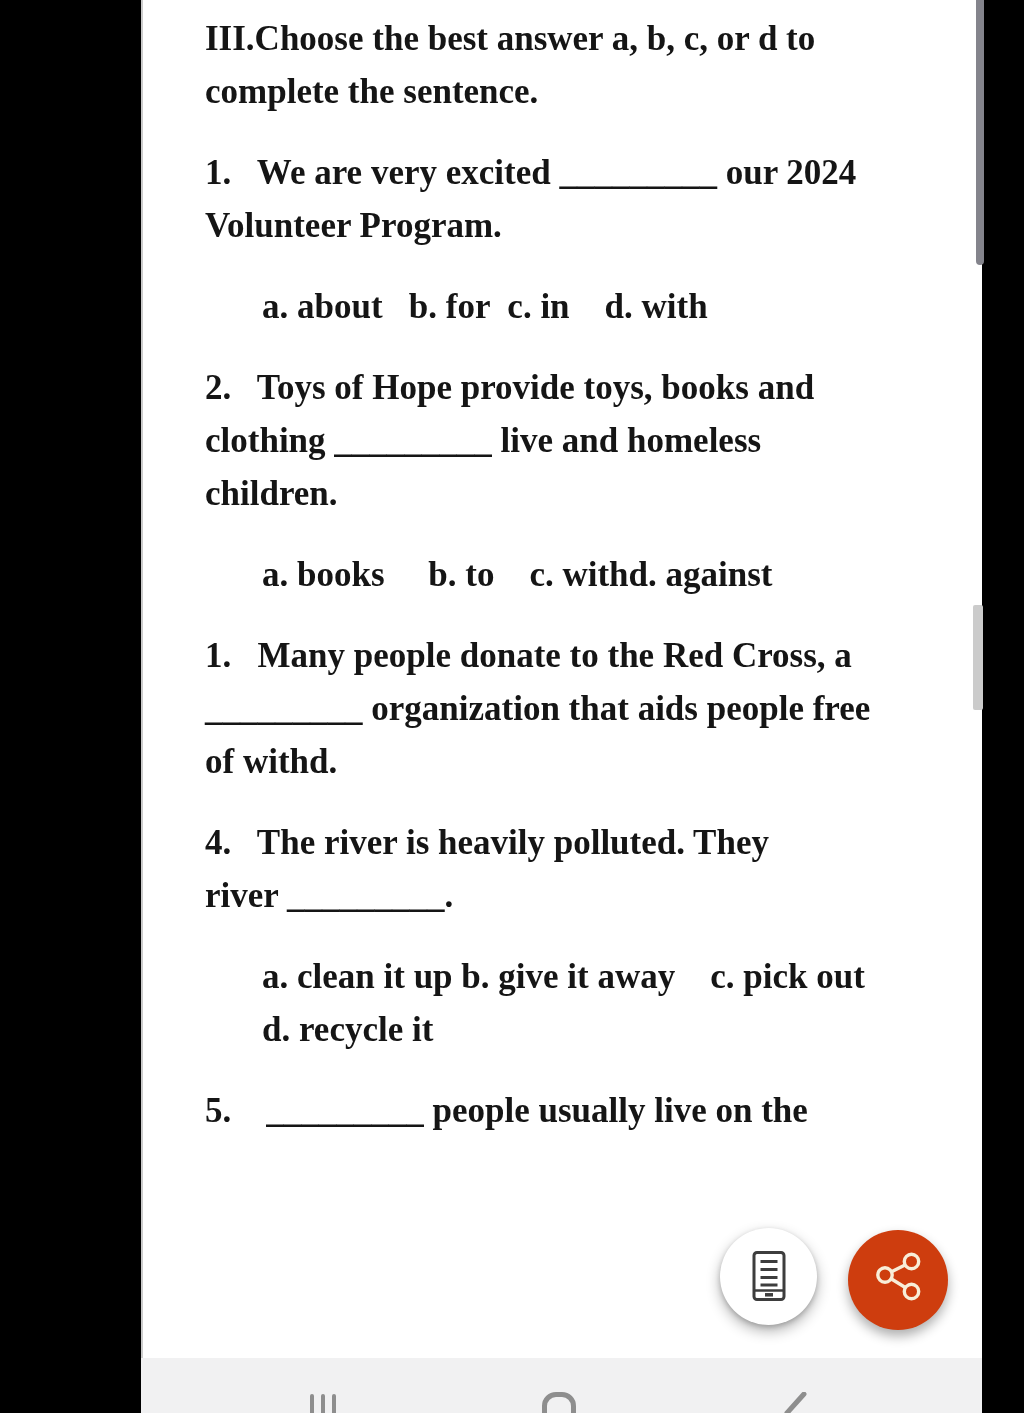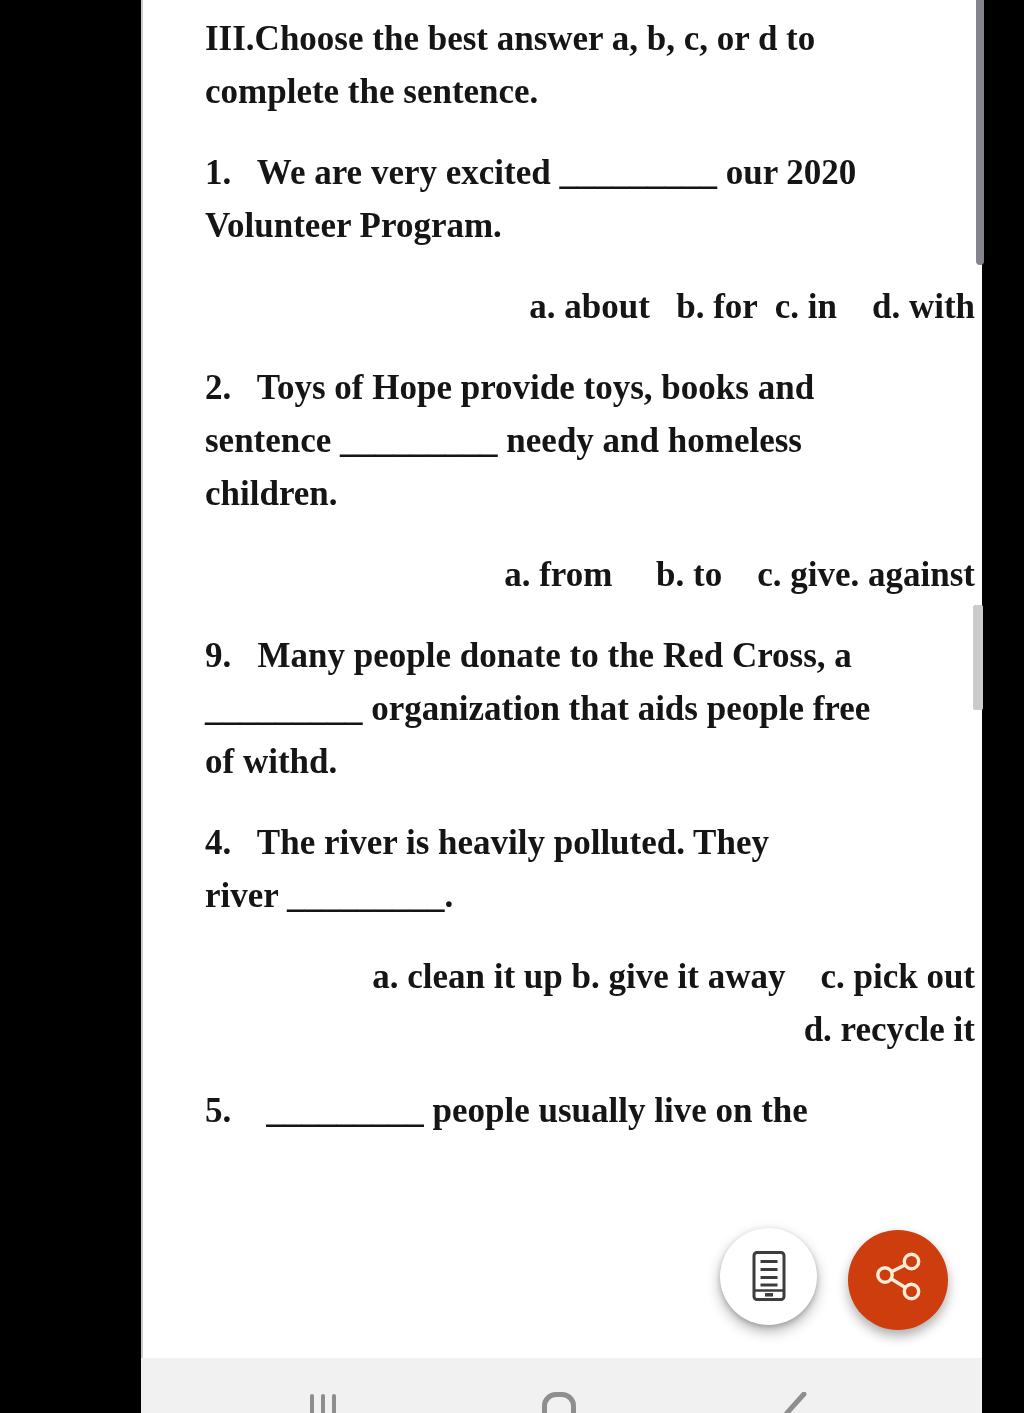--- a/index.html
+++ b/index.html
@@ -9,21 +9,21 @@
   .bar-left{position:absolute;left:0;top:0;width:141px;height:1413px;background:#000;}
   .bar-right{position:absolute;left:982px;top:0;width:42px;height:1413px;background:#000;}
   
   .doc{position:absolute;left:141px;top:0;width:841px;height:1358px;background:#fff;
        border-left:2px solid #cccccc;box-sizing:border-box;}
   .content{position:absolute;left:62px;top:12px;width:770px;
            font-weight:bold;font-size:35px;line-height:53px;color:#151515;}
   .block{margin-top:28px;}
   .block:first-child{margin-top:0;}
   .line{white-space:pre;}
-  .indent{padding-left:57px;text-align:right;}
+  .indent{padding-left:57px;}
   
   .sb-top{position:absolute;left:833px;top:0;width:8px;height:265px;border-radius:0 0 5px 5px;}
   .sb-mid{position:absolute;left:830px;top:605px;width:10px;height:105px;border-radius:2px;}
   
   .fab{position:absolute;border-radius:50%;display:flex;align-items:center;justify-content:center;}
   .fab-white{left:720px;top:1228px;width:97px;height:97px;background:#ffffff;
              box-shadow:0 6px 14px rgba(0,0,0,.30),0 2px 5px rgba(0,0,0,.18);}
   .fab-orange{left:848px;top:1230px;width:100px;height:100px;
               box-shadow:0 6px 12px rgba(0,0,0,.32);}
   
@@ -44,38 +44,38 @@
 
   <div class="doc">
     <div class="content" style="color: rgb(21, 21, 21);">
 
       <div class="block">
         <div class="line">III.Choose the best answer a, b, c, or d to</div>
         <div class="line">complete the sentence.</div>
       </div>
 
       <div class="block">
-        <div class="line">1.   We are very excited _________ our 2020</div>
+        <div class="line">1.   We are very excited _________ our 2024</div>
         <div class="line">Volunteer Program.</div>
       </div>
       <div class="block">
         <div class="line indent">a. about   b. for  c. in    d. with</div>
       </div>
 
       <div class="block">
         <div class="line">2.   Toys of Hope provide toys, books and</div>
-        <div class="line">sentence _________ needy and homeless</div>
+        <div class="line">clothing _________ live and homeless</div>
         <div class="line">children.</div>
       </div>
       <div class="block">
-        <div class="line indent">a. from     b. to    c. give. against</div>
+        <div class="line indent">a. books     b. to    c. withd. against</div>
       </div>
 
       <div class="block">
-        <div class="line">9.   Many people donate to the Red Cross, a</div>
+        <div class="line">1.   Many people donate to the Red Cross, a</div>
         <div class="line">_________ organization that aids people free</div>
         <div class="line">of withd.</div>
       </div>
 
       <div class="block">
         <div class="line">4.   The river is heavily polluted. They</div>
         <div class="line">river _________.</div>
       </div>
       <div class="block">
         <div class="line indent">a. clean it up b. give it away    c. pick out</div>

